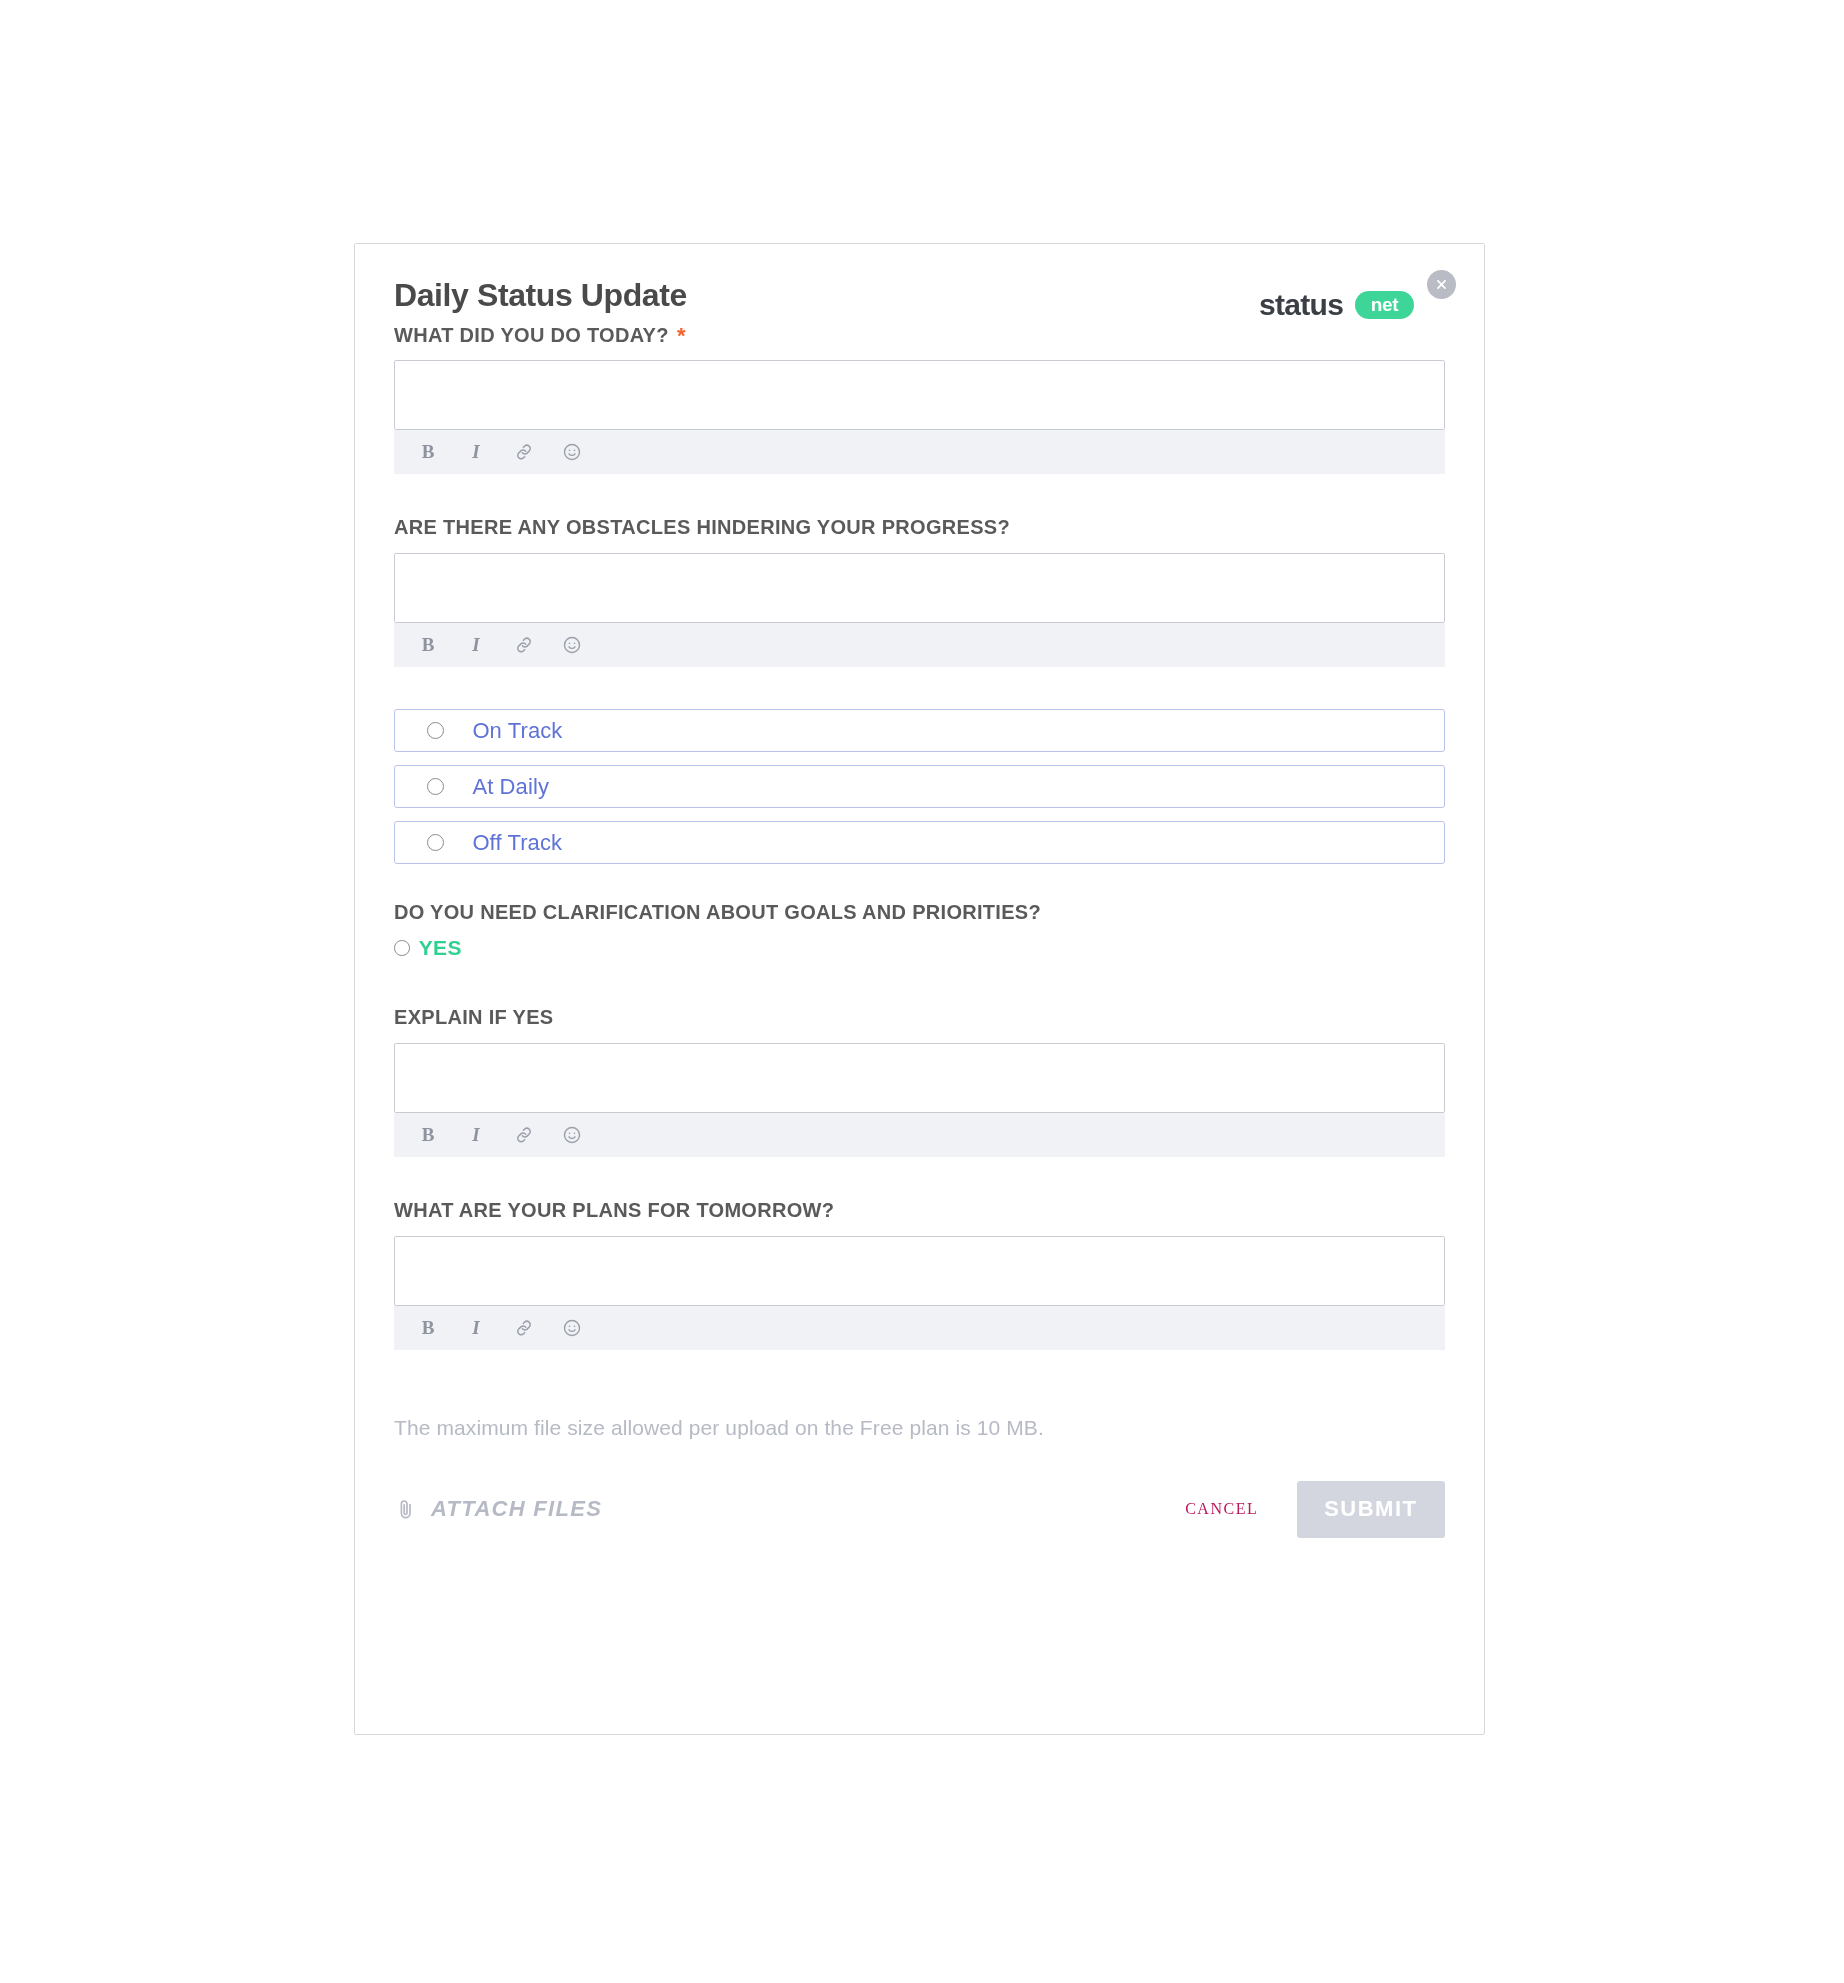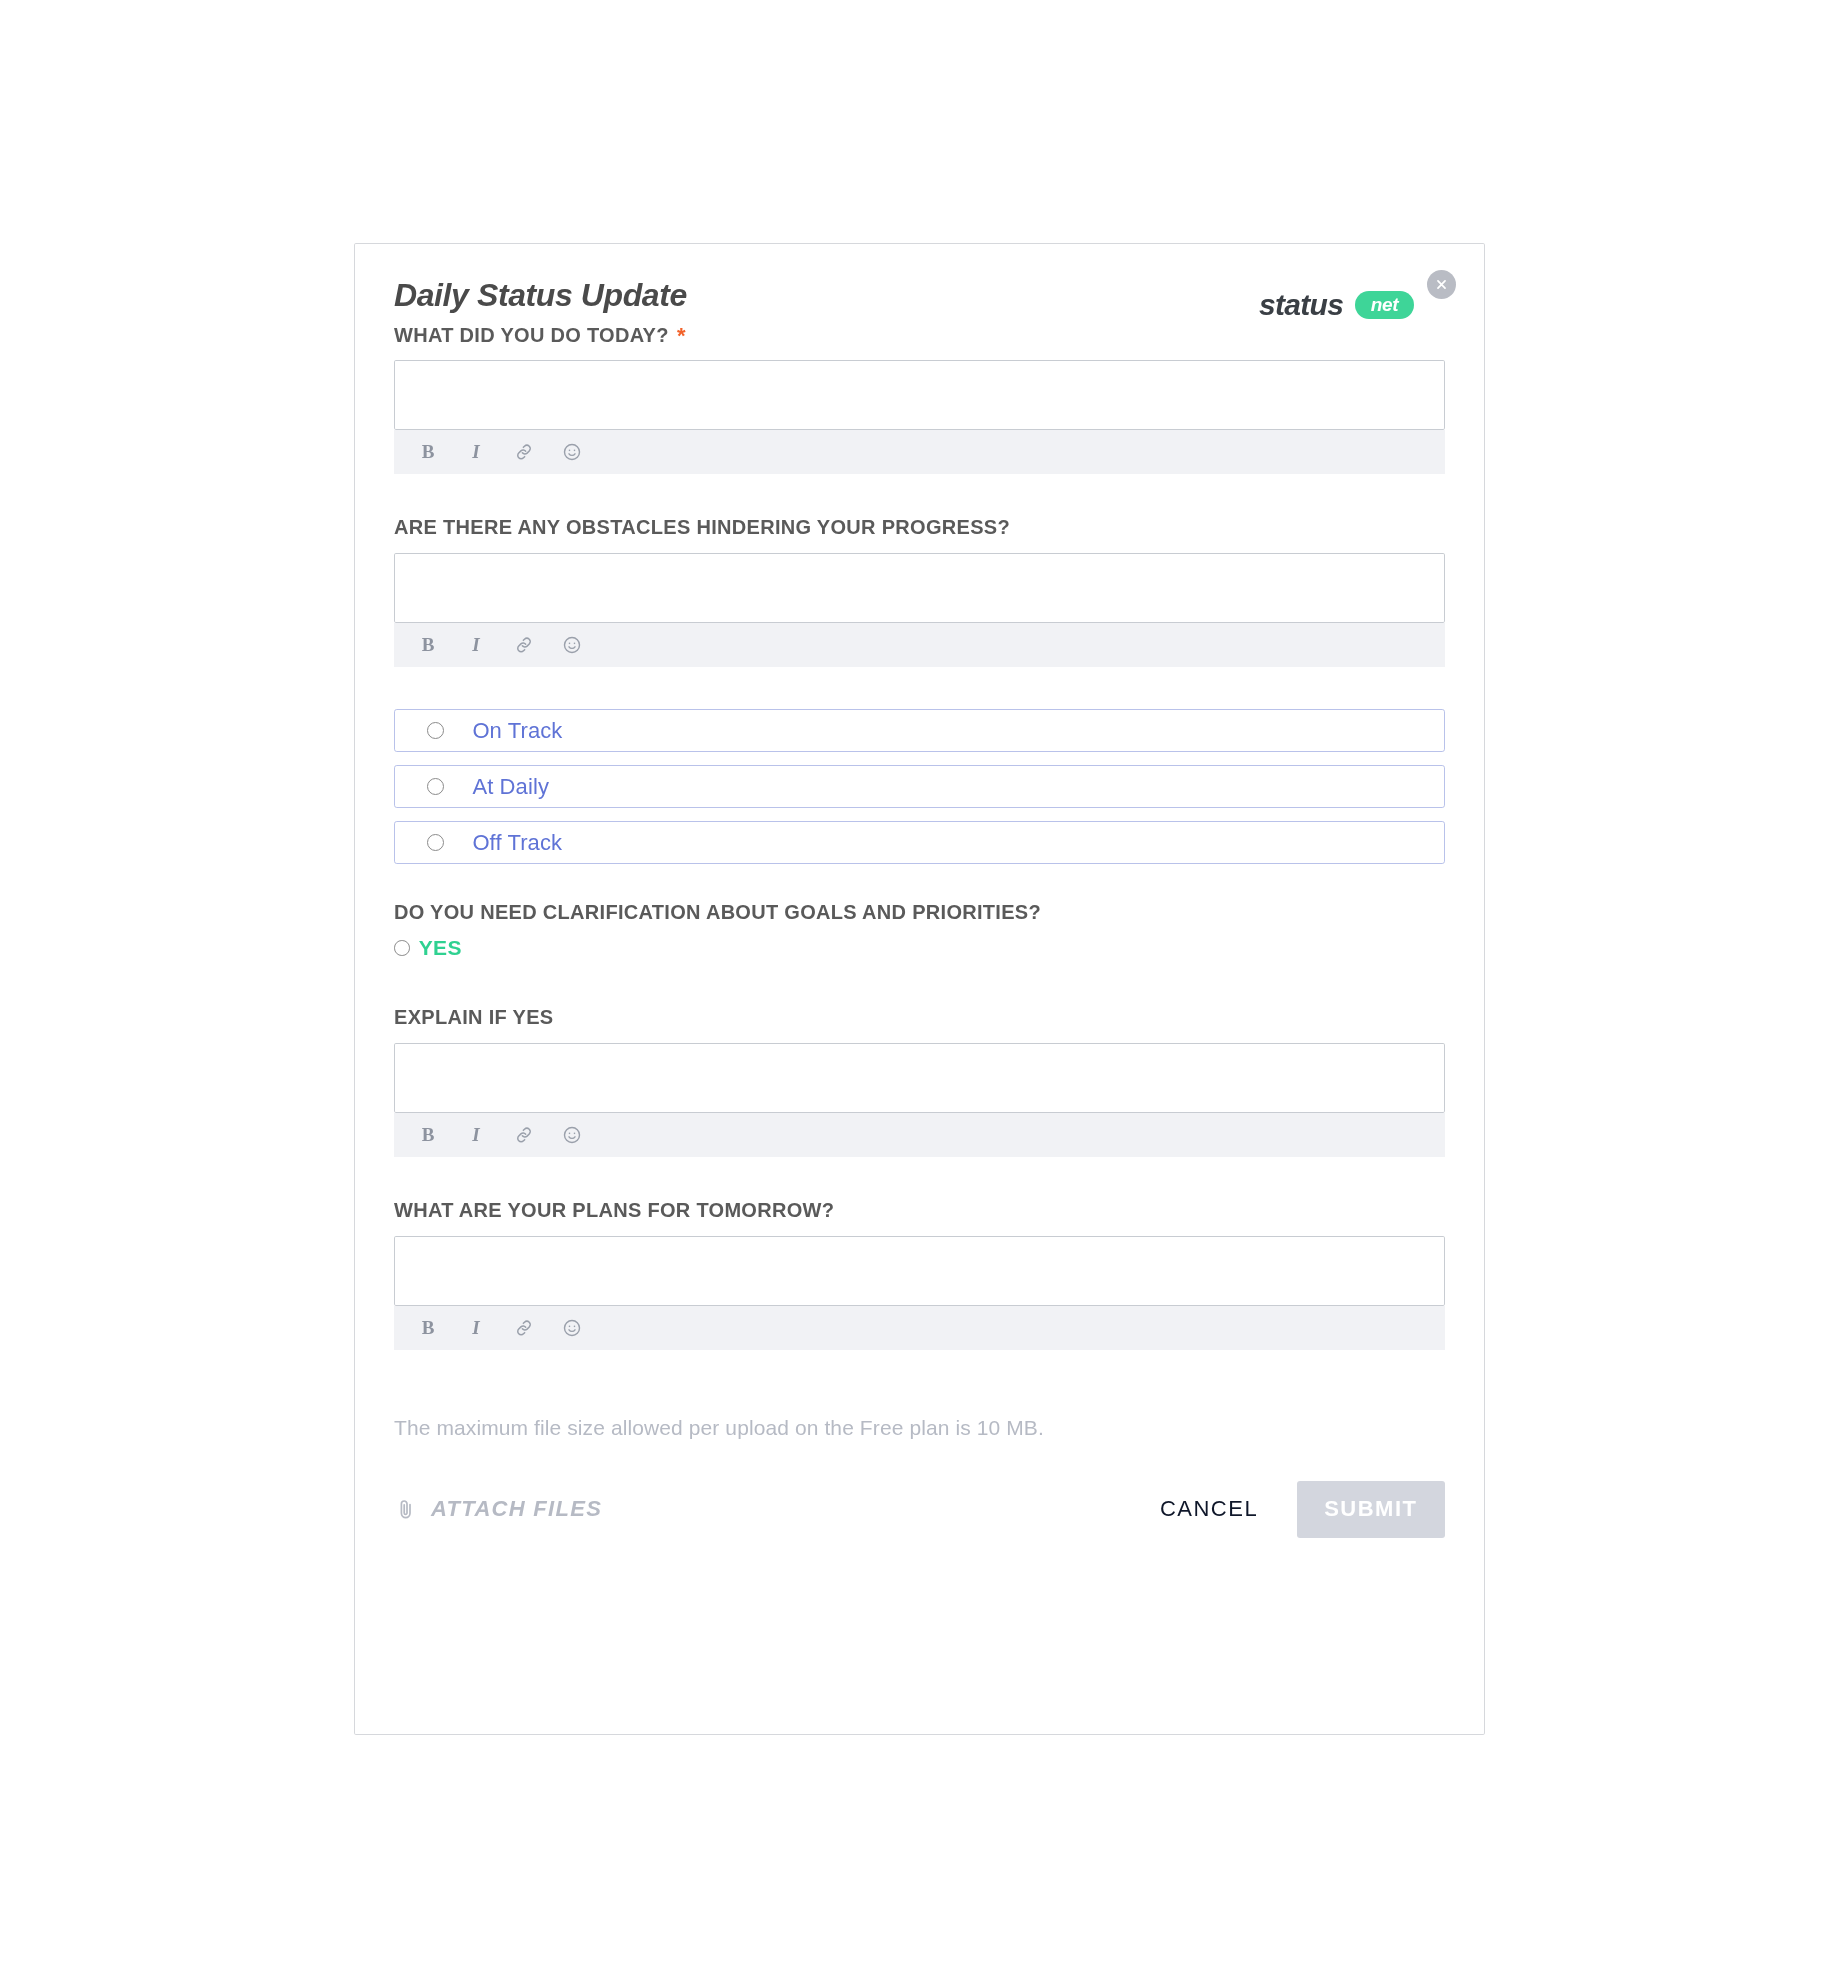--- a/index.html
+++ b/index.html
@@ -34,21 +34,20 @@
   .card-inner {
     position: relative;
     padding: 37px 39px 0 39px;
     height: 100%;
   }
 
   
   .header-row {
     position: relative;
     height: 48px;
-    font-style: italic;
   }
   .modal-title {
     position: absolute;
     left: 0;
     top: -3.7px;
     font-size: 32px;
     font-weight: bold;
     color: #4a4a4a;
     letter-spacing: -0.4px;
     white-space: nowrap;
@@ -249,27 +248,27 @@
     letter-spacing: 1.3px;
   }
   .paperclip { color: #b6bac4; display: block; }
   .footer-right {
     margin-left: auto;
     display: flex;
     align-items: center;
     gap: 33px;
   }
   .cancel-btn {
-    font-size: 22px;
-    color: #0f172a;
+    font-size: 16px;
+    color: #be185d;
     letter-spacing: 1.5px;
     background: none;
     border: none;
     cursor: pointer;
-    font-family: Liberation Sans, sans-serif;
+    font-family: Liberation Serif, serif;
     padding: 0 5.5px;
   }
   .submit-btn {
     background: #d3d6de;
     color: #ffffff;
     font-size: 22px;
     font-weight: bold;
     letter-spacing: 1.5px;
     border: none;
     border-radius: 3px;

